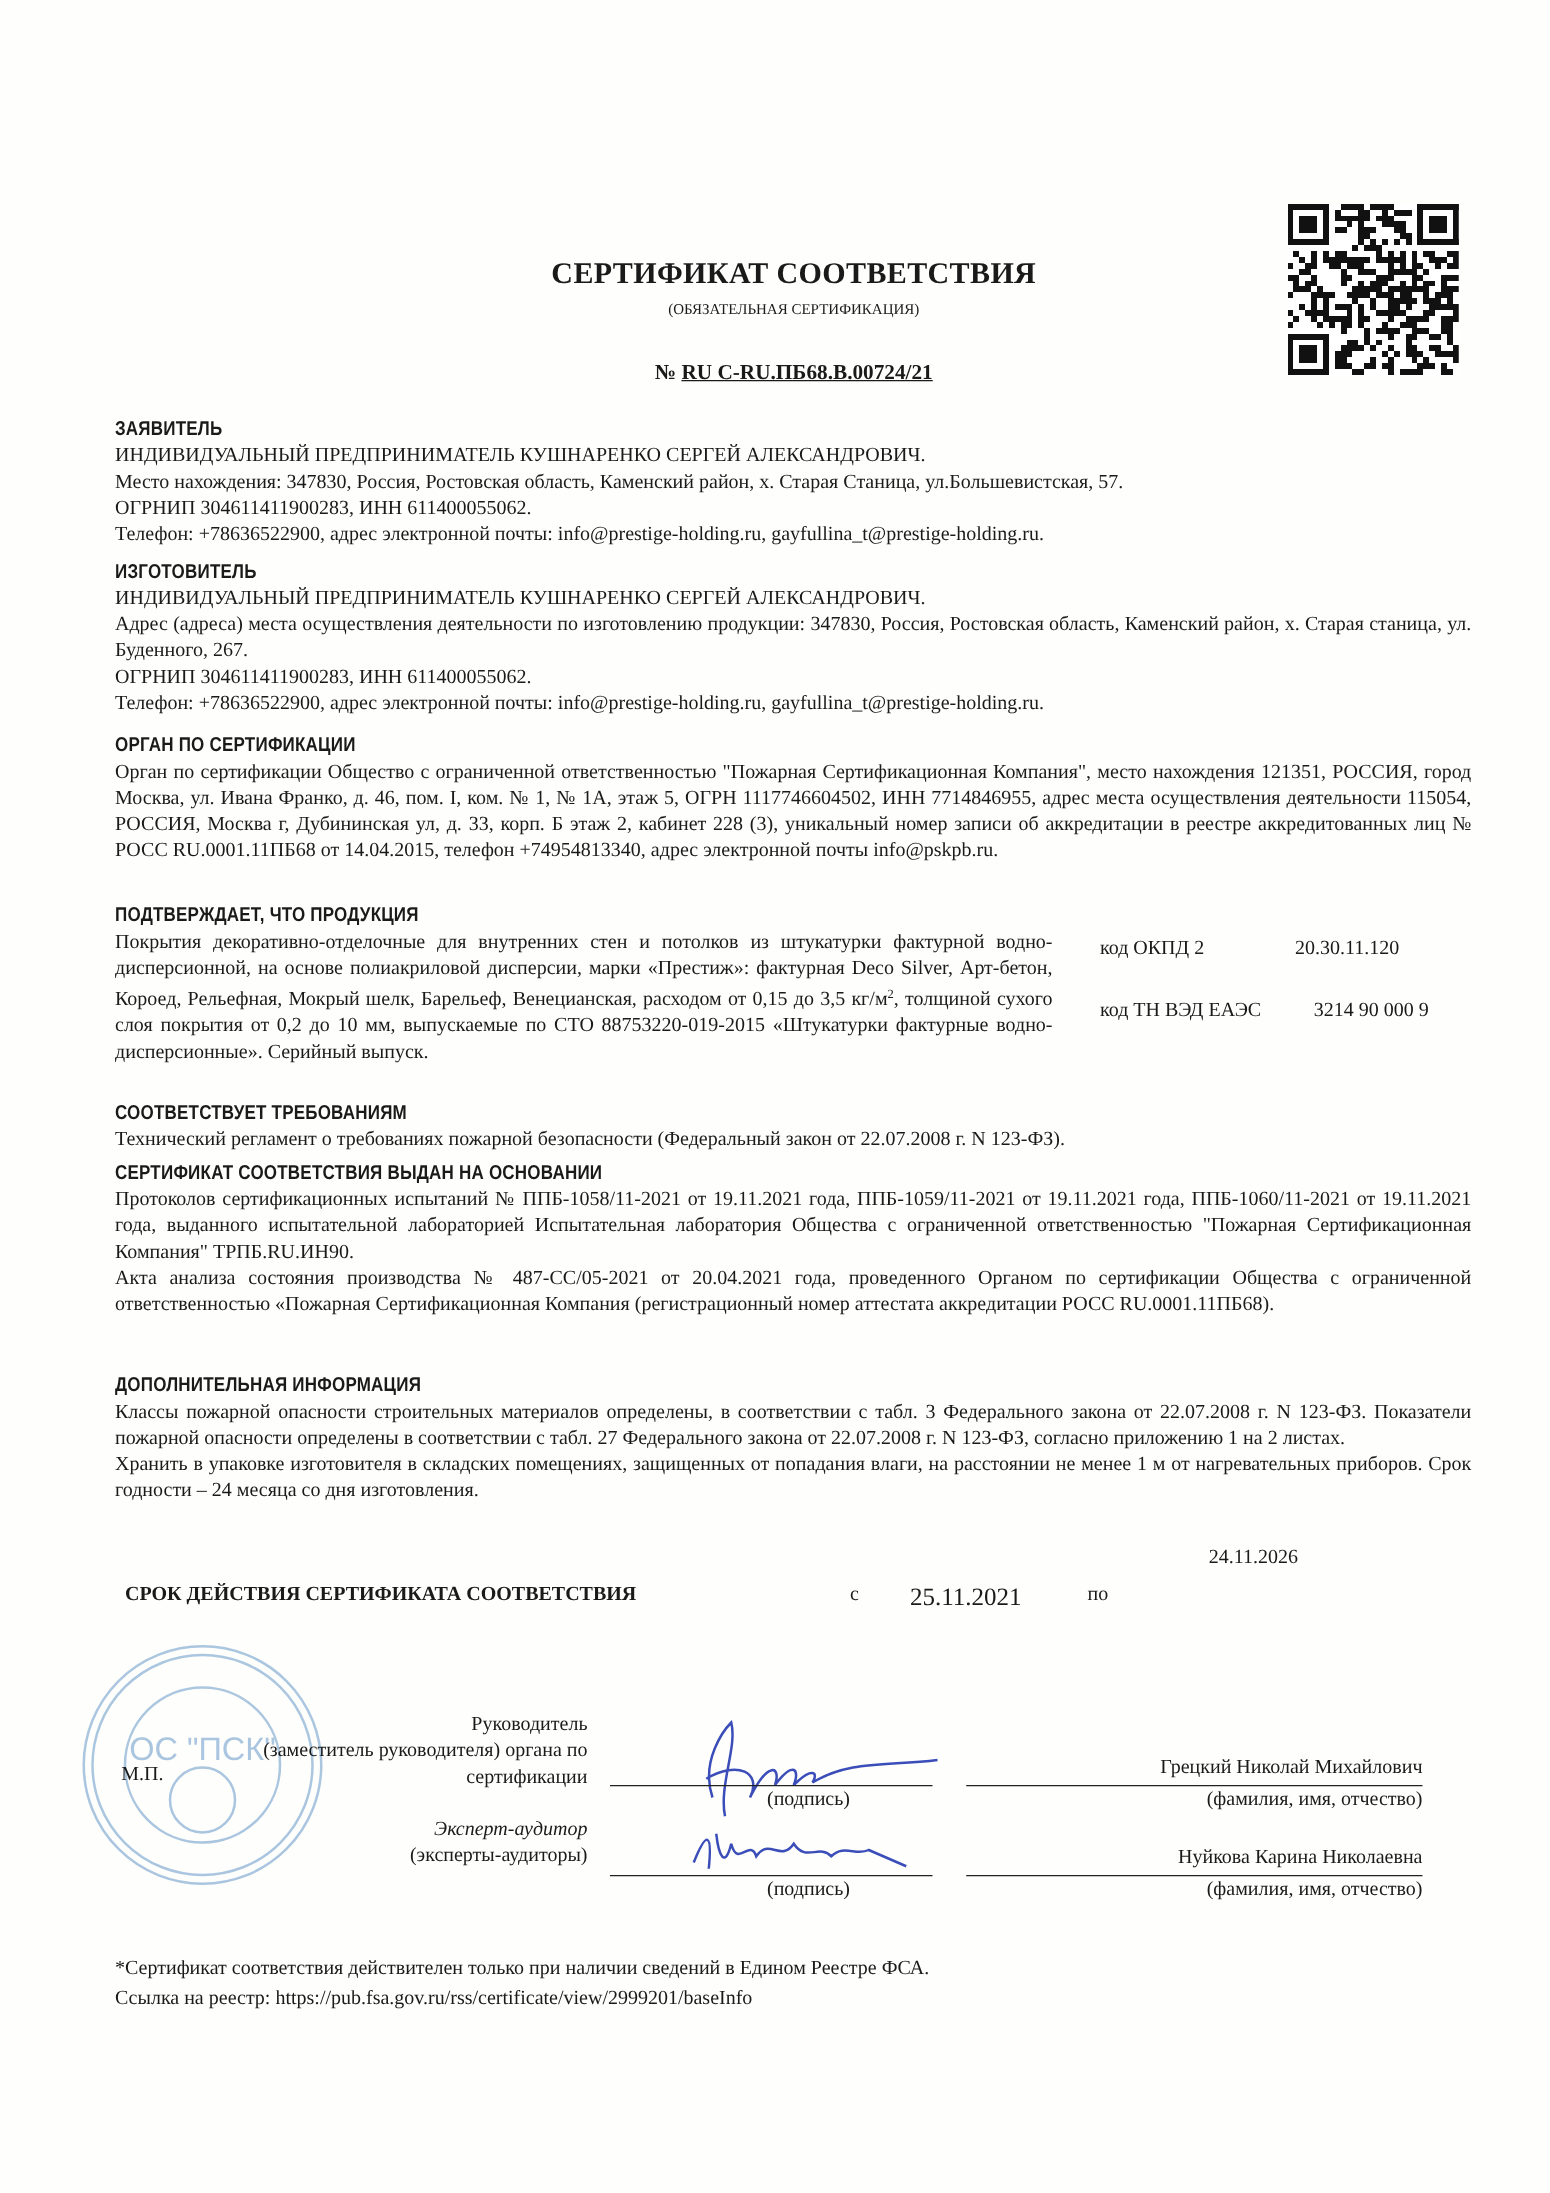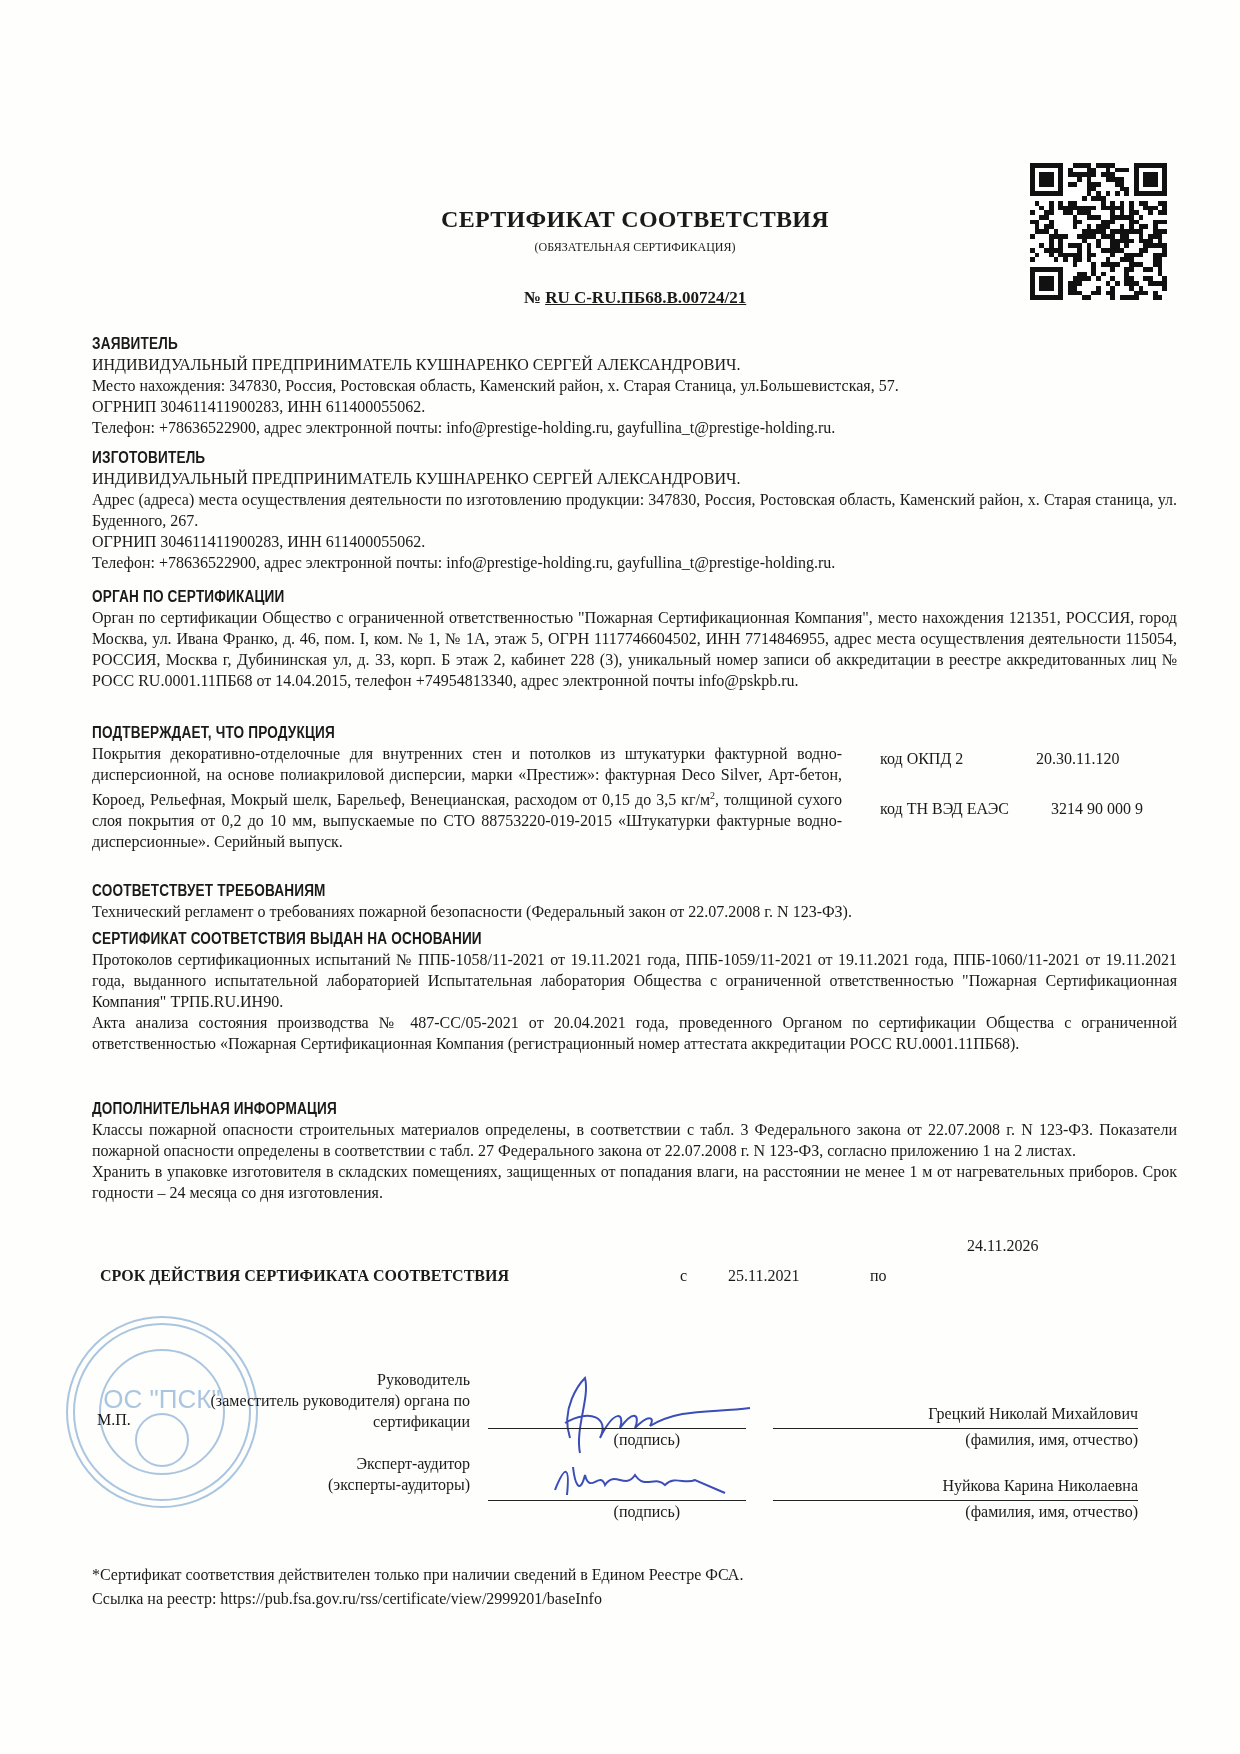--- a/index.html
+++ b/index.html
@@ -28,21 +28,21 @@
     font-family: "Liberation Sans", "DejaVu Sans", sans-serif; transform: scaleX(0.85);
     transform-origin: left center; letter-spacing: 0.2px;
   }
   .section p { margin: 0; }
   .justify { text-align: justify; }
   .codes { font-size: 16px; }
   .validity {
     left: 100px; top: 1267px; font-size: 16px; font-weight: bold;
   }
   .date-from-lbl { left: 680px; top: 1267px; font-size: 16px; }
-  .date-from { left: 728px; top: 1267px; font-size: 16px; text-align: right; }
+  .date-from { left: 728px; top: 1267px; font-size: 20px; text-align: right; }
   .date-to-lbl { left: 870px; top: 1267px; font-size: 16px; }
   .date-to { left: 967px; top: 1237px; font-size: 16px; }
   .sig-text { font-size: 16px; text-align: right; }
   .line { height: 0; border-top: 1.5px solid #222; }
   .small { font-size: 16px; }
   .stamp { left: 62px; top: 1312px; width: 200px; height: 200px; }
   .footer { left: 92px; font-size: 16px; }
 </style>
 </head>
 <body>
@@ -455,21 +455,21 @@
     <circle cx="100" cy="100" r="62"></circle>
     <circle cx="100" cy="128" r="26"></circle>
   </g>
   <text x="100" y="96" text-anchor="middle" fill="#8fb3d6" font-size="26" font-family="Liberation Sans, sans-serif" opacity="0.75">ОС "ПСК"</text>
 </svg>
 
 <div class="abs small" style="left:97px; top:1411px;">М.П.</div>
 <div class="abs sig-text" style="left:150px; width:320px; top:1371px;">Руководитель</div>
 <div class="abs sig-text" style="left:150px; width:320px; top:1392px;">(заместитель руководителя) органа по</div>
 <div class="abs sig-text" style="left:150px; width:320px; top:1413px;">сертификации</div>
-<div class="abs sig-text" style="left:150px; width:320px; top:1455px;">Эксперт-аудитор</div>
+<div class="abs sig-text" style="left:150px; width:320px; top:1455px;font-style:italic;">Эксперт-аудитор</div>
 <div class="abs sig-text" style="left:150px; width:320px; top:1476px;">(эксперты-аудиторы)</div>
 
 <svg class="abs" style="left:540px; top:1368px; width:220px; height:90px;" viewBox="0 0 220 90">
   <path d="M30 70 C 20 40, 40 15, 45 10 C 50 30, 35 60, 40 85 M25 55 C 50 40, 70 50, 60 70 C 75 40, 85 45, 80 60 C 95 40, 100 48, 95 60 C 110 45, 115 50, 110 58 C 140 40, 170 45, 210 40" fill="none" stroke="#3b4db8" stroke-width="2"></path>
 </svg>
 <div class="abs line" style="left:488px; width:258px; top:1428px;"></div>
 <div class="abs sig-text" style="left:560px; width:120px; top:1431px;">(подпись)</div>
 <div class="abs line" style="left:773px; width:365px; top:1428px;"></div>
 <div class="abs sig-text" style="left:773px; width:365px; top:1405px;">Грецкий Николай Михайлович</div>
 <div class="abs sig-text" style="left:773px; width:365px; top:1431px;">(фамилия, имя, отчество)</div>

